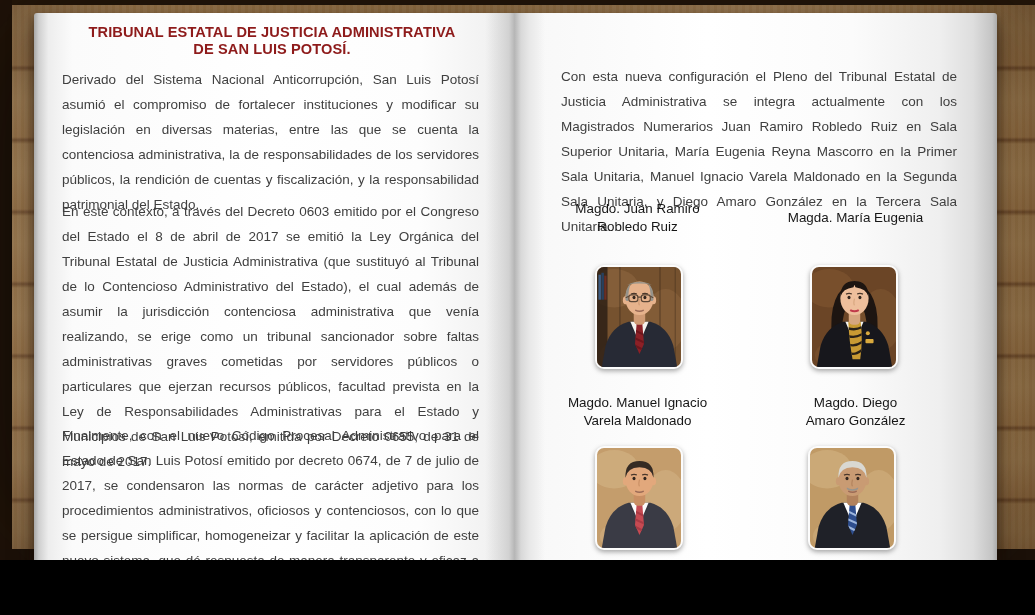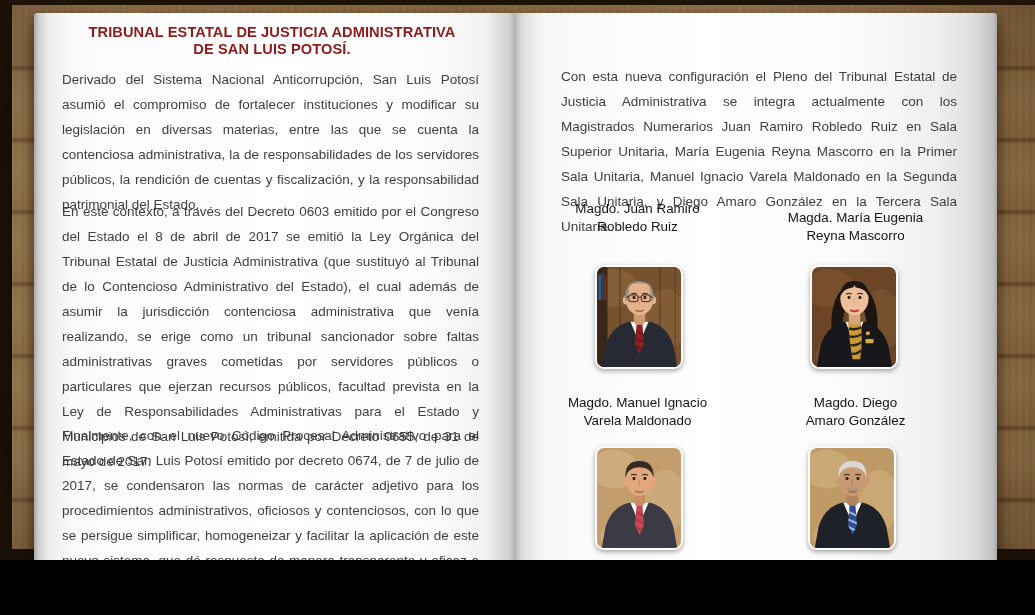--- a/index.html
+++ b/index.html
@@ -80,21 +80,20 @@
 
     <div class="page page-right">
       <p class="body rp">Con esta nueva configuración el Pleno del Tribunal Estatal de Justicia Administrativa se integra actualmente con los Magistrados Numerarios Juan Ramiro Robledo Ruiz en Sala Superior Unitaria, María Eugenia Reyna Mascorro en la Primer Sala Unitaria, Manuel Ignacio Varela Maldonado en la Segunda Sala Unitaria, y Diego Amaro González en la Tercera Sala Unitaria.</p>
 
       <div class="cap cap1">
         <div>Magdo.  Juan Ramiro</div>
         <div>Robledo Ruiz</div>
       </div>
       <div class="cap cap2">
         <div>Magda. María Eugenia</div>
-        <div>Reyna Mascorro</div>
       </div>
 
       <div class="photo ph1">
         <div class="portrait">
             <svg viewBox="0 0 88 104" preserveAspectRatio="none" xmlns="http://www.w3.org/2000/svg">
               <rect width="88" height="104" fill="#76522f"></rect>
               <ellipse cx="18" cy="22" rx="26" ry="20" fill="#9a7148" opacity="0.40"></ellipse>
               <ellipse cx="72" cy="55" rx="22" ry="32" fill="#9a7148" opacity="0.35"></ellipse>
               <ellipse cx="35" cy="92" rx="32" ry="18" fill="#9a7148" opacity="0.30"></ellipse>
               <rect x="0" y="0" width="11" height="104" fill="#2e2015" opacity="0.85"></rect>

